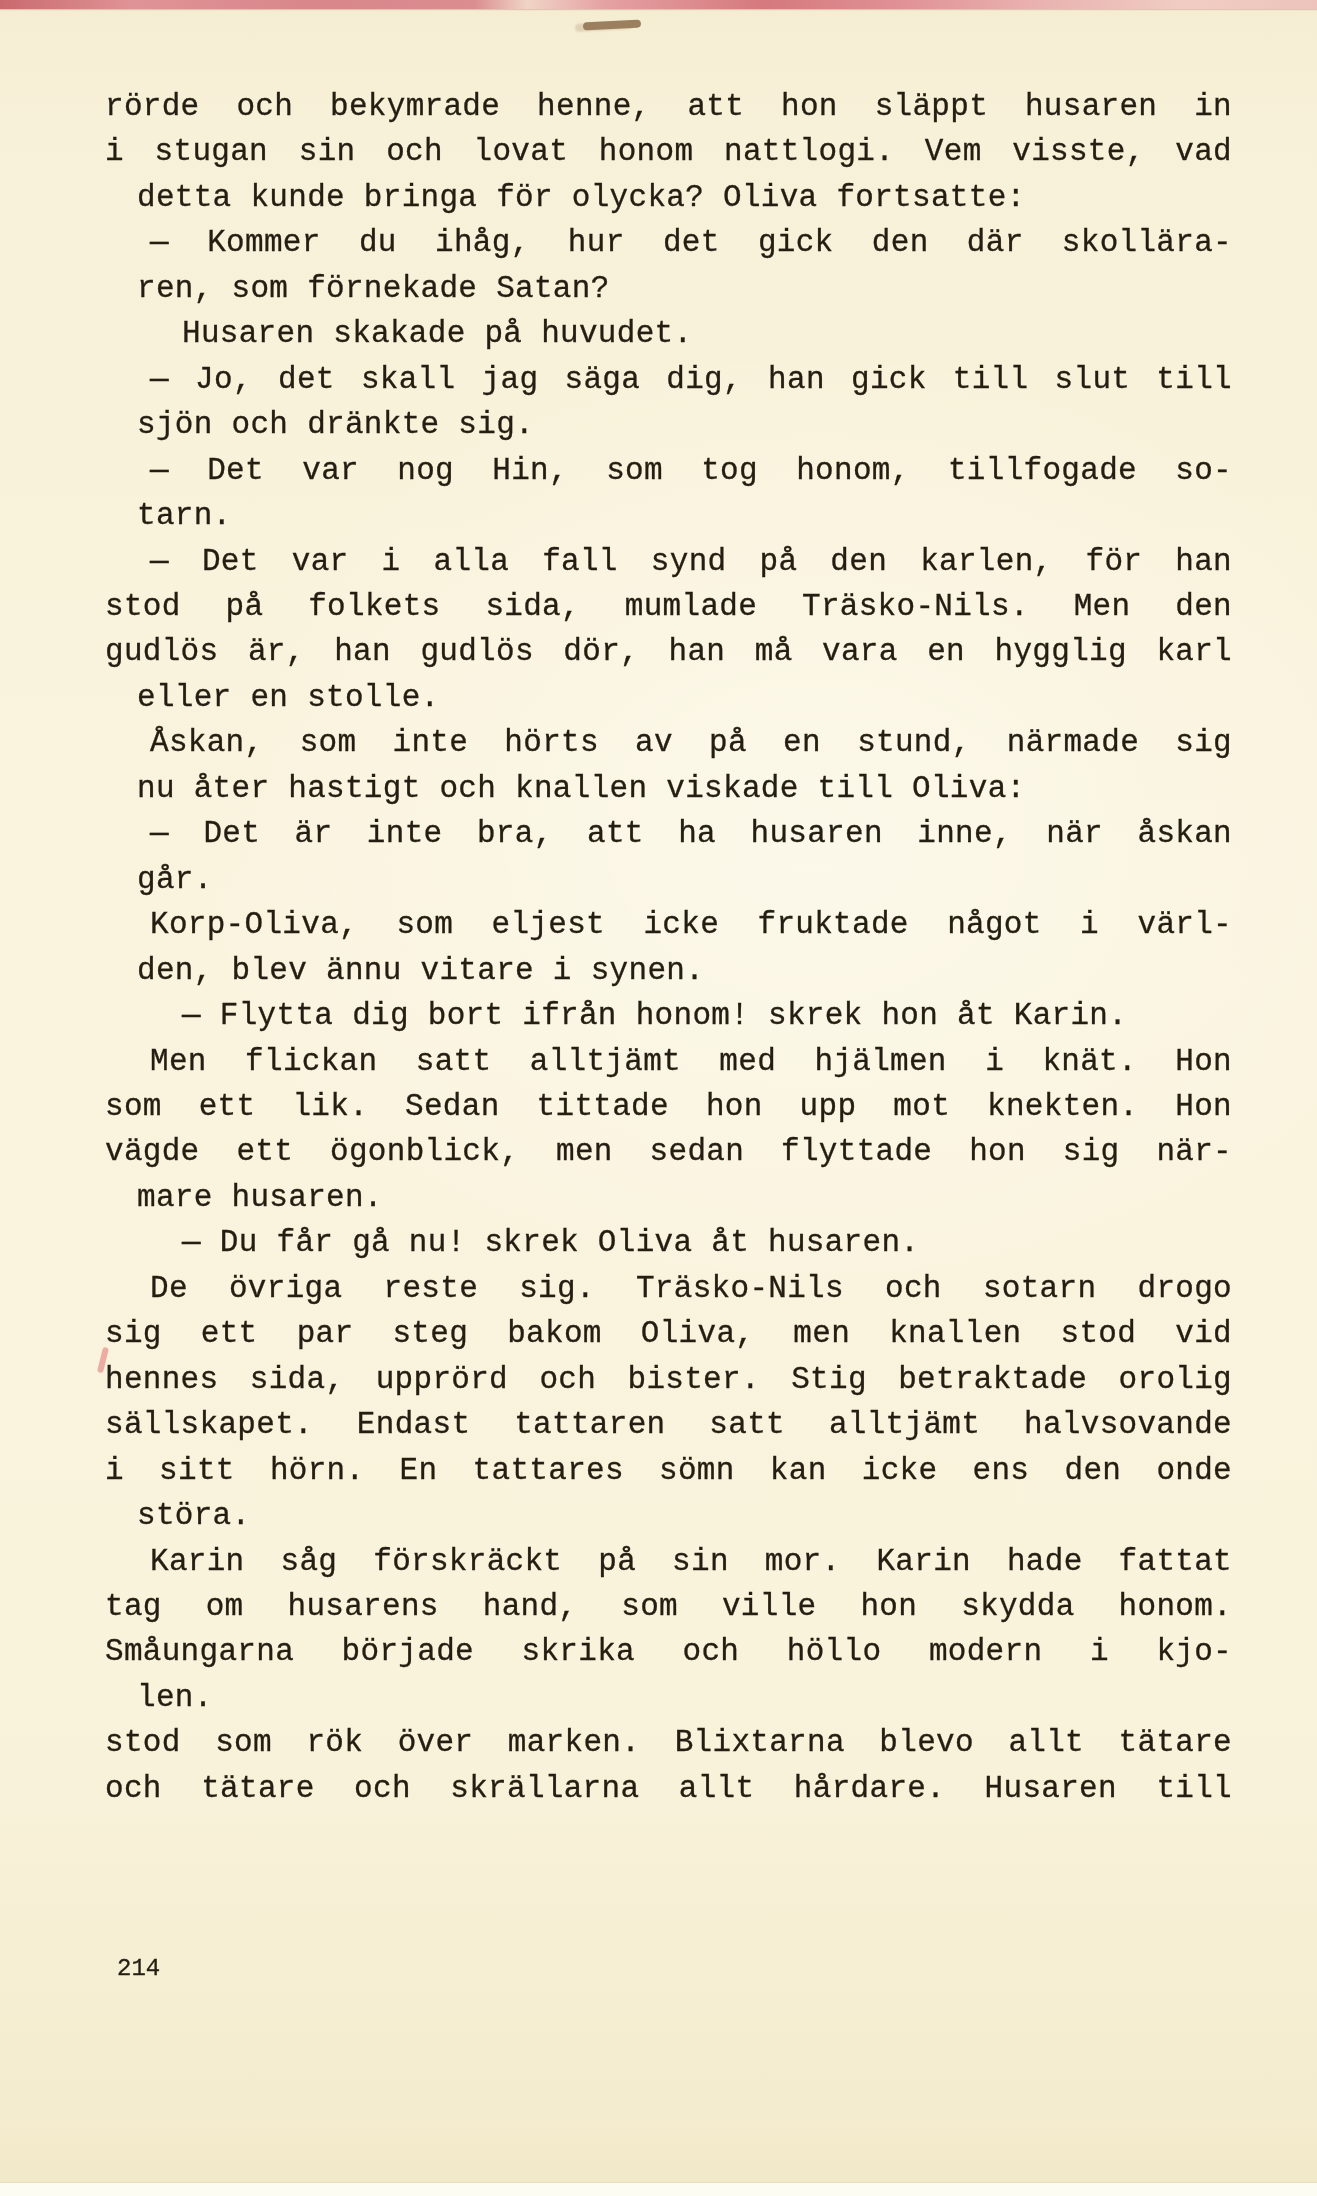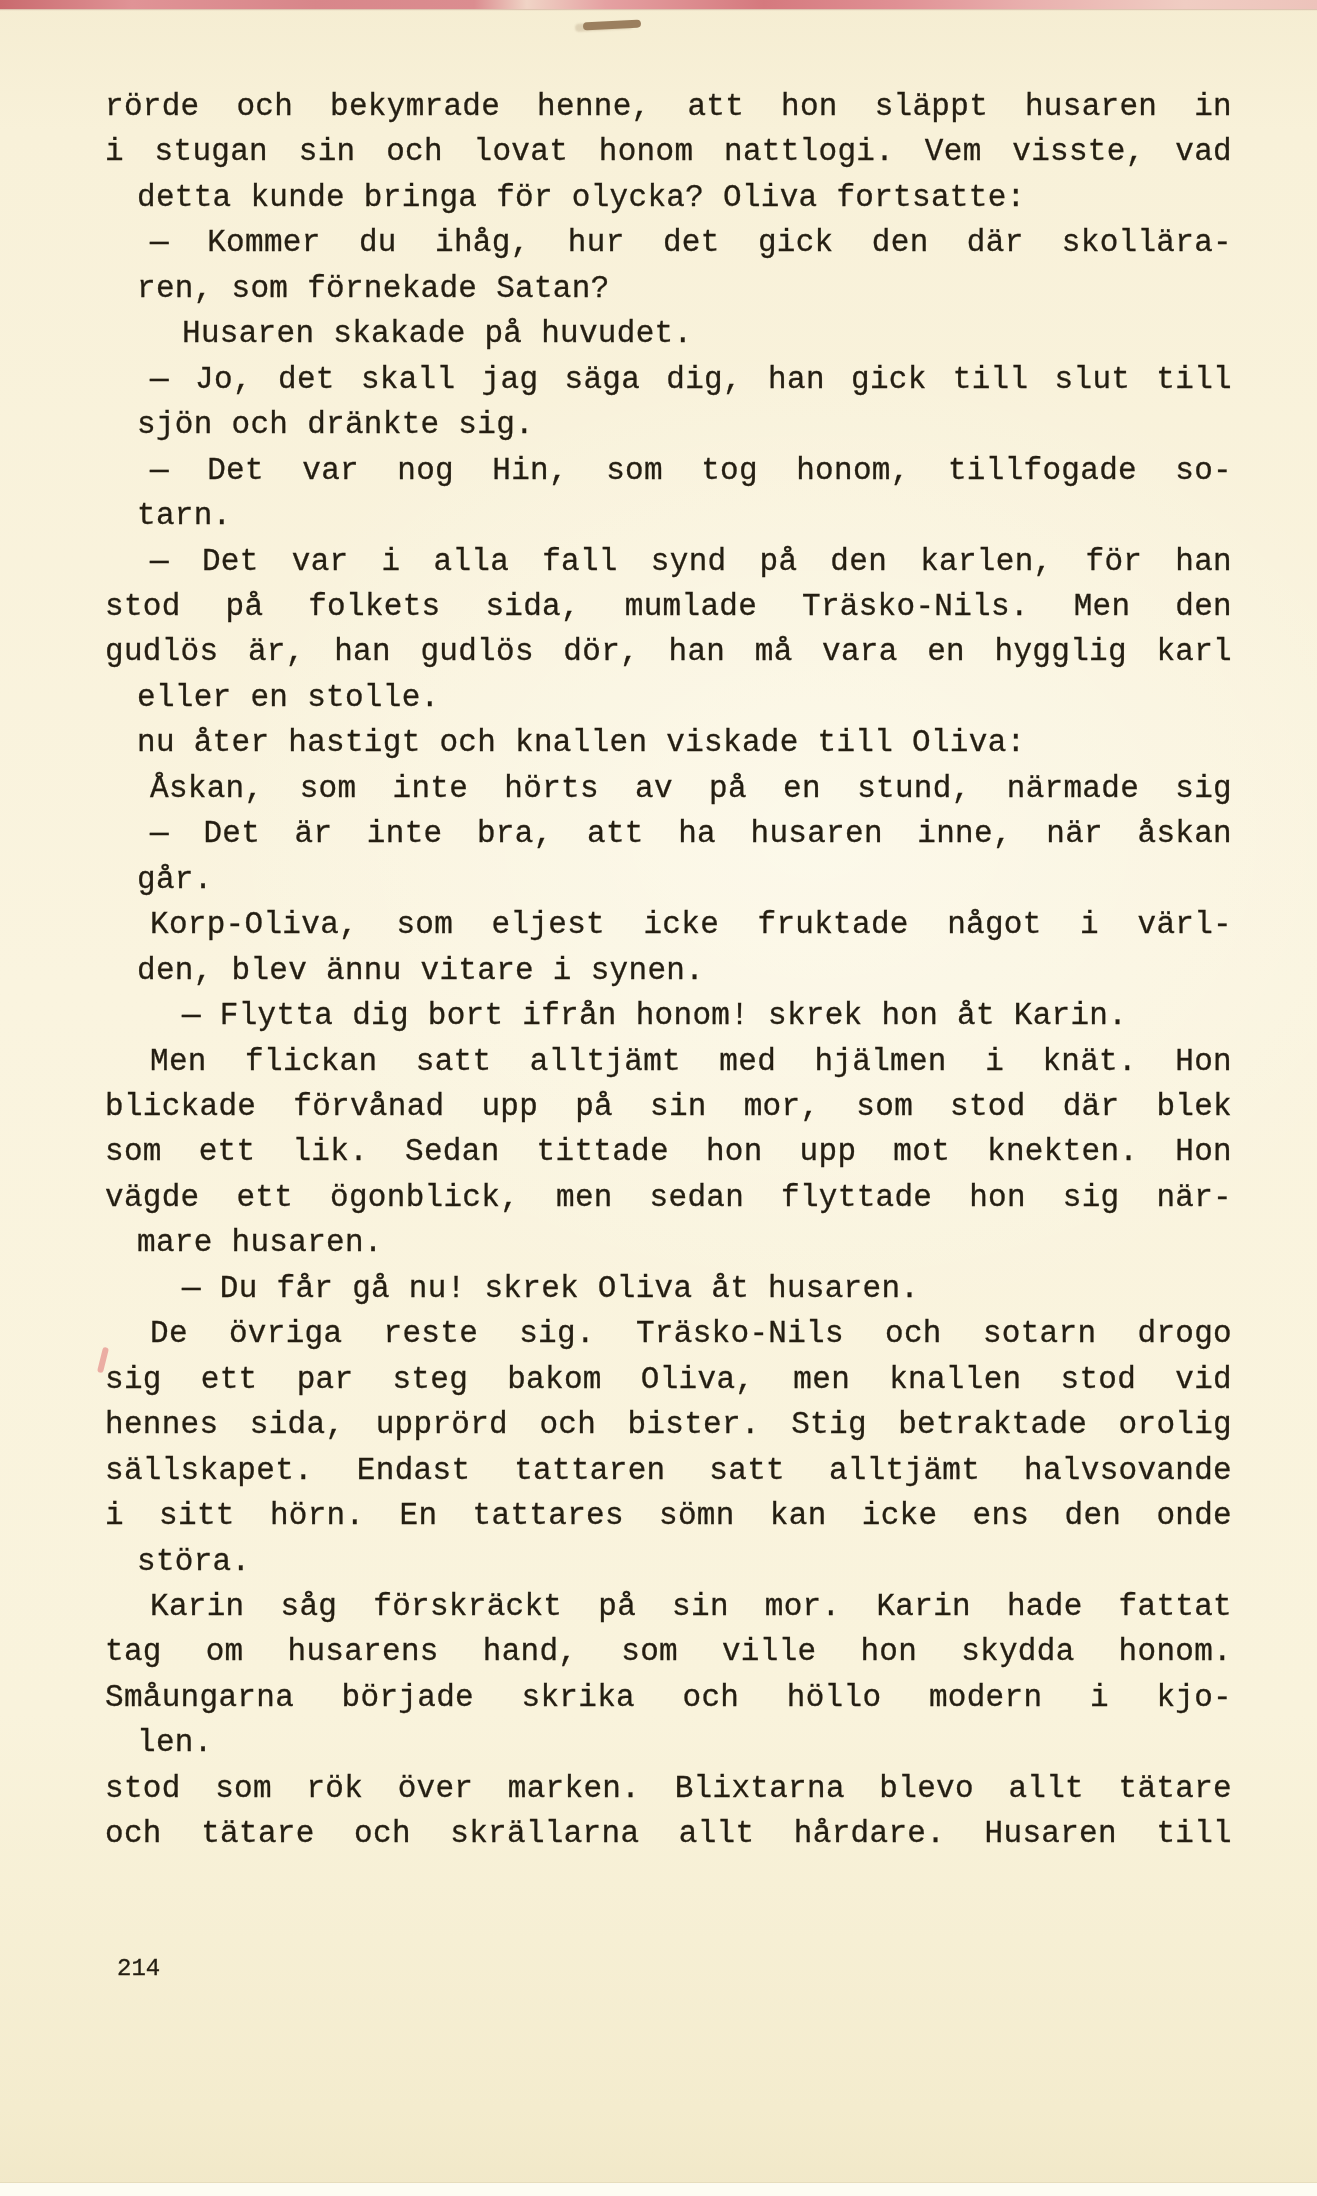--- a/index.html
+++ b/index.html
@@ -71,29 +71,28 @@
       <div class="line end">ren, som förnekade Satan?</div>
       <div class="line indent end">Husaren skakade på huvudet.</div>
       <div class="line indent">— Jo, det skall jag säga dig, han gick till slut till</div>
       <div class="line end">sjön och dränkte sig.</div>
       <div class="line indent">— Det var nog Hin, som tog honom, tillfogade so-</div>
       <div class="line end">tarn.</div>
       <div class="line indent">— Det var i alla fall synd på den karlen, för han</div>
       <div class="line">stod på folkets sida, mumlade Träsko-Nils. Men den</div>
       <div class="line">gudlös är, han gudlös dör, han må vara en hygglig karl</div>
       <div class="line end">eller en stolle.</div>
+      <div class="line indent">Åskan, som inte hörts av på en stund, närmade sig</div>
       <div class="line end">nu åter hastigt och knallen viskade till Oliva:</div>
-      <div class="line indent">Åskan, som inte hörts av på en stund, närmade sig</div>
       <div class="line indent">— Det är inte bra, att ha husaren inne, när åskan</div>
       <div class="line end">går.</div>
       <div class="line indent">Korp-Oliva, som eljest icke fruktade något i värl-</div>
       <div class="line end">den, blev ännu vitare i synen.</div>
       <div class="line indent end">— Flytta dig bort ifrån honom! skrek hon åt Karin.</div>
       <div class="line indent">Men flickan satt alltjämt med hjälmen i knät. Hon</div>
-      <div class="line">blickade förvånad upp på sin mor, som stod där blek</div>
       <div class="line">som ett lik. Sedan tittade hon upp mot knekten. Hon</div>
       <div class="line">vägde ett ögonblick, men sedan flyttade hon sig när-</div>
       <div class="line end">mare husaren.</div>
       <div class="line indent end">— Du får gå nu! skrek Oliva åt husaren.</div>
       <div class="line indent">De övriga reste sig. Träsko-Nils och sotarn drogo</div>
       <div class="line">sig ett par steg bakom Oliva, men knallen stod vid</div>
       <div class="line">hennes sida, upprörd och bister. Stig betraktade orolig</div>
       <div class="line">sällskapet. Endast tattaren satt alltjämt halvsovande</div>
       <div class="line">i sitt hörn. En tattares sömn kan icke ens den onde</div>
       <div class="line end">störa.</div>

